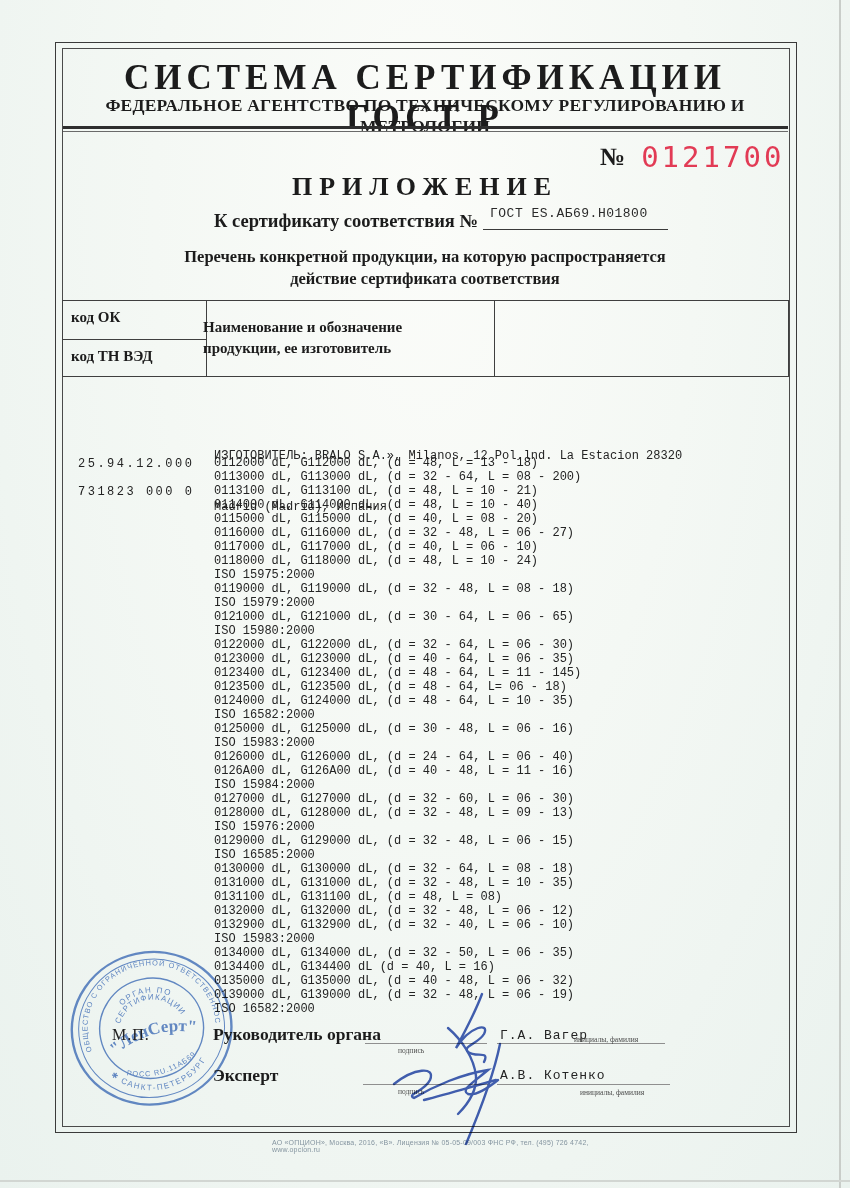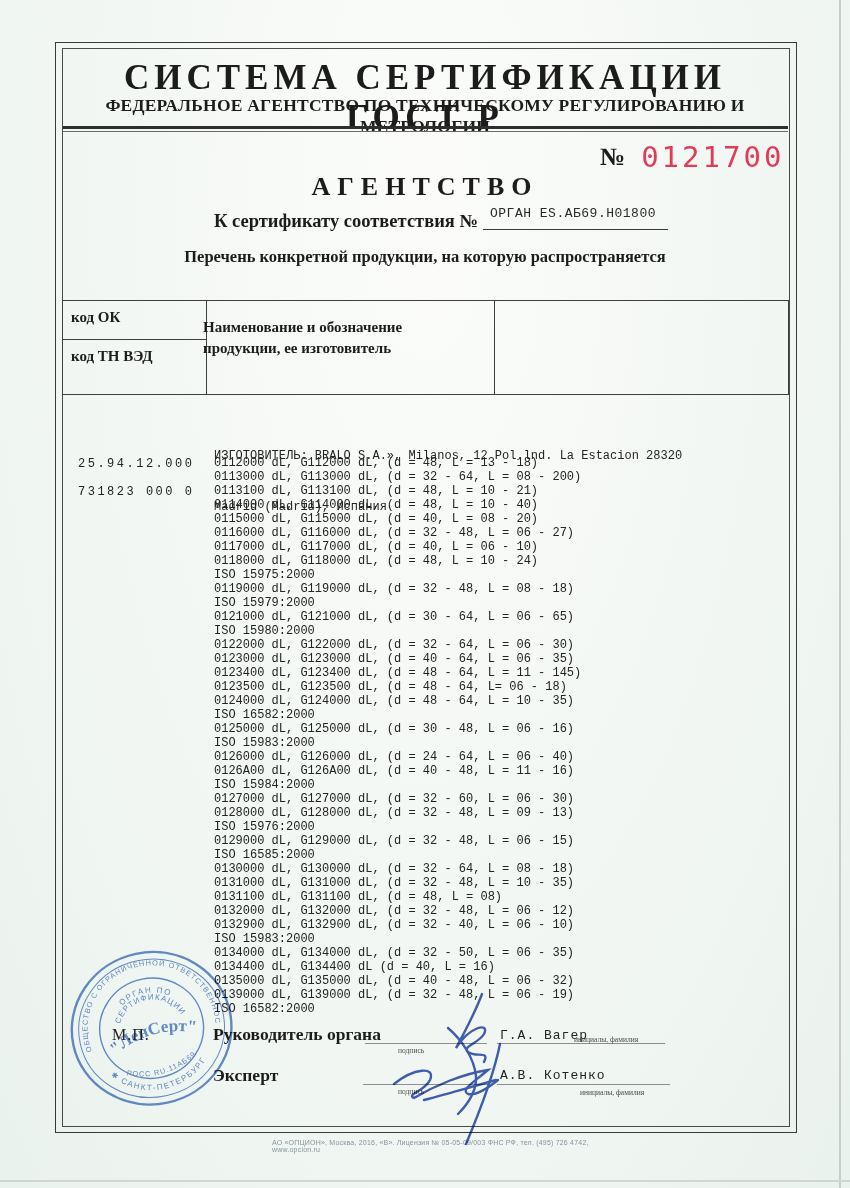--- a/index.html
+++ b/index.html
@@ -27,21 +27,21 @@
 
   .doc-title{position:absolute;left:125px;top:172px;width:600px;font-size:26px;font-weight:bold;letter-spacing:7px;}
 
   .cert-label{position:absolute;left:214px;top:211px;font-size:18.5px;font-weight:bold;}
   .cert-value{position:absolute;left:490px;top:206px;font-family:"Liberation Mono","DejaVu Sans Mono",monospace;font-size:13px;letter-spacing:.5px;color:#2a2a2a;}
   .cert-underline{position:absolute;left:483px;top:229px;width:185px;height:1px;background:#3a3a3a;}
 
   .subtitle1{position:absolute;left:105px;top:247px;width:640px;font-size:16.5px;font-weight:bold;}
   .subtitle2{position:absolute;left:105px;top:269px;width:640px;font-size:16.5px;font-weight:bold;}
 
-  .tbl{position:absolute;left:62px;top:300px;width:727px;height:95px;border:1px solid #3f3f3f;box-sizing:border-box;}
+  .tbl{position:absolute;left:62px;top:300px;width:727px;height:77px;border:1px solid #3f3f3f;box-sizing:border-box;}
   .tbl .v1{position:absolute;left:143px;top:0;width:1px;height:100%;background:#3f3f3f;}
   .tbl .v2{position:absolute;left:431px;top:0;width:1px;height:100%;background:#3f3f3f;}
   .tbl .hsplit{position:absolute;left:0;top:38px;width:143px;height:1px;background:#3f3f3f;}
   .tbl .cell{position:absolute;font-size:15px;font-weight:bold;}
   .cell-ok{left:8px;top:8px;}
   .cell-tnved{left:8px;top:47px;}
   .cell-mid{left:140px;top:16px;width:287px;text-align:left;line-height:21px;}
   .cell-right{left:432px;top:16px;width:294px;text-align:center;line-height:21px;}
 
   .mono{font-family:"Liberation Mono","DejaVu Sans Mono",monospace;font-size:12px;color:#232323;}
@@ -88,27 +88,28 @@
   <div class="sys-title t-center">СИСТЕМА СЕРТИФИКАЦИИ ГОСТ Р</div>
   <div class="agency t-center">ФЕДЕРАЛЬНОЕ АГЕНТСТВО ПО ТЕХНИЧЕСКОМУ РЕГУЛИРОВАНИЮ И МЕТРОЛОГИИ</div>
   <div class="hdr-sep"></div>
   <div class="hdr-sep2"></div>
 
   <div class="num-row">
     <span class="num-sign">№</span>
     <span class="num-red" id="form-number" style="color: rgb(226, 59, 85);">0121700</span>
   </div>
 
-  <div class="doc-title t-center">АГЕНТСТВО</div>
+  <div class="doc-title t-center">ПРИЛОЖЕНИЕ</div>
 
   <div class="cert-label">К сертификату соответствия №</div>
-  <div class="cert-value">ОРГАН ES.АБ69.Н01800</div>
+  <div class="cert-value">ГОСТ ES.АБ69.Н01800</div>
   <div class="cert-underline"></div>
 
   <div class="subtitle1 t-center">Перечень конкретной продукции,  на которую распространяется</div>
+  <div class="subtitle2 t-center">действие сертификата соответствия</div>
 
   <div class="tbl">
     <div class="v1"></div>
     <div class="v2"></div>
     <div class="hsplit"></div>
     <div class="cell cell-ok">код ОК</div>
     <div class="cell cell-tnved">код ТН ВЭД</div>
     <div class="cell cell-mid">
       <div>Наименование и обозначение</div>
       <div>продукции, ее изготовитель</div>

